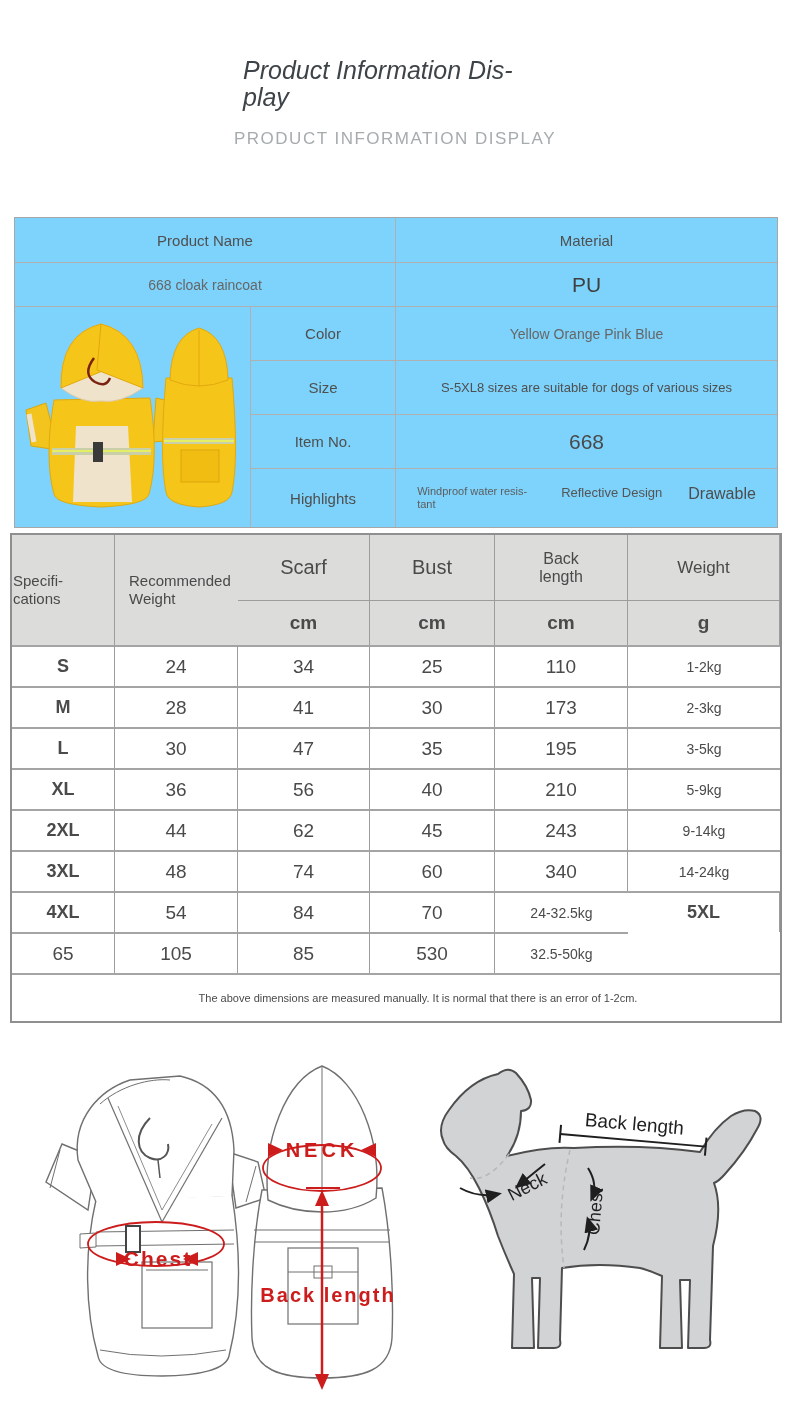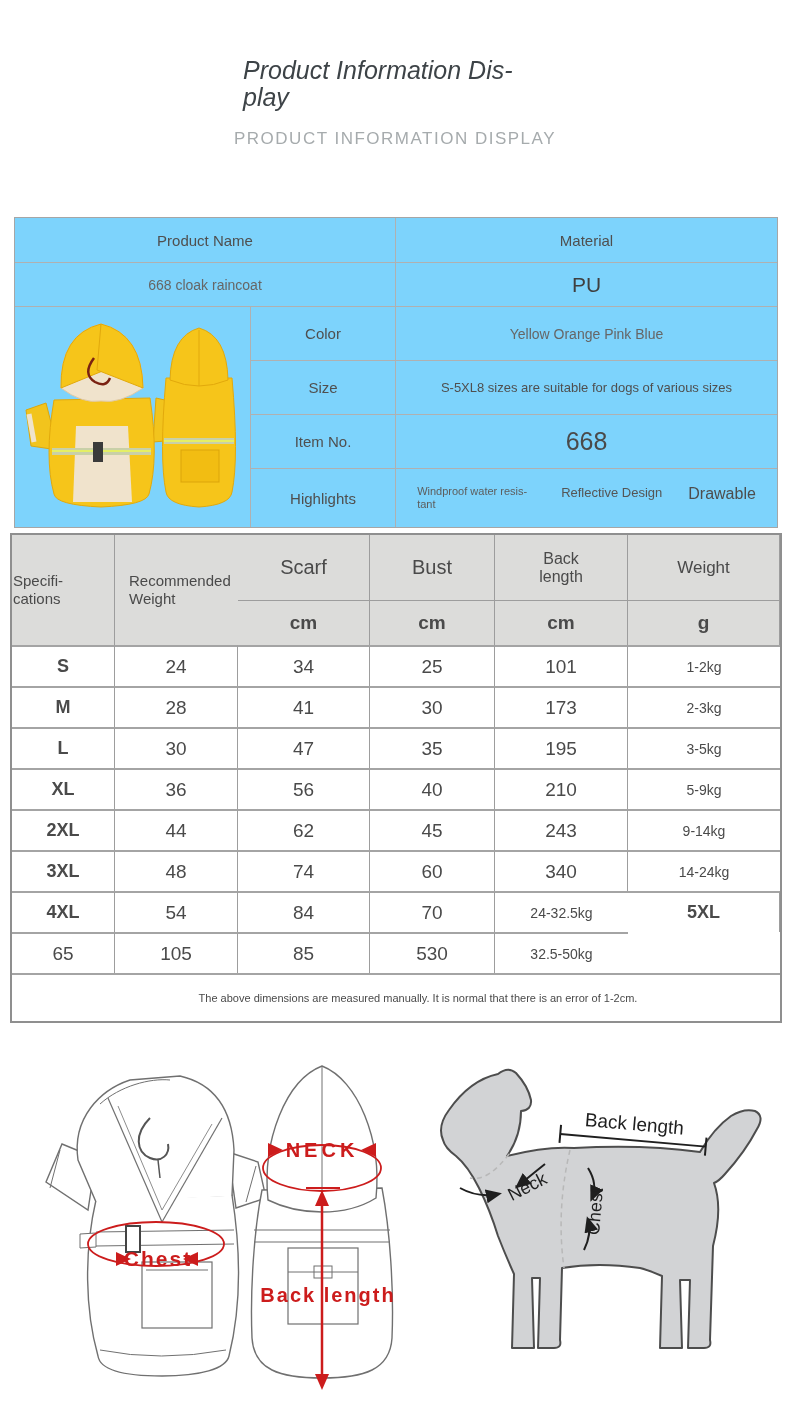--- a/index.html
+++ b/index.html
@@ -15,21 +15,21 @@
       display:grid;grid-template-columns:236px 145px 1fr;
       grid-template-rows:45px 44px 54px 54px 54px 58px;background:#7dd3fc;margin-top:7px;}
   .t1 .c{display:flex;align-items:center;justify-content:center;text-align:center;
          font-size:15px;color:#4f4f4f;}
   .t1 .br{border-right:1px solid #b0b0b0;}
   .t1 .bb{border-bottom:1px solid #b0b0b0;}
   .t1 .span2{grid-column:1/3;}
   .t1 .imgcell{grid-column:1;grid-row:3/7;padding:0;}
   .t1 .small{font-size:14px;color:#666;}
   .t1 .big{font-size:21px;color:#3f3f3f;}
-  .t1 .mid{font-size:25px;color:#4a4a4a;}
+  .t1 .mid{font-size:21px;color:#4a4a4a;}
   .t1 .sizetxt{font-size:13px;}
   .hl-wrap{display:flex;align-items:flex-start;justify-content:center;gap:26px;width:100%;}
   .hl1{display:inline-block;width:118px;font-size:11px;text-align:left;line-height:13px;color:#5d5d5d;}
   .hl2{font-size:13px;color:#555;}
   .hl3{font-size:16px;color:#4d4d4d;}
   
   .t2{position:absolute;left:10px;top:533px;width:768px;border:2px solid #8f8f8f;background:#fff;
       display:grid;grid-template-columns:103px 123px 132px 125px 133px 1fr;
       grid-template-rows:66px 44px repeat(8,41px) 48px;}
   .t2 .c{display:flex;align-items:center;justify-content:center;text-align:center;color:#4a4a4a;}
@@ -139,21 +139,21 @@
 
     <div class="c hd vr unit">cm</div>
     <div class="c hd vr unit">cm</div>
     <div class="c hd vr unit">cm</div>
     <div class="c hd vr unit">g</div>
 
     <div class="c vr bt szcode">S</div>
     <div class="c vr bt num">24</div>
     <div class="c vr bt num">34</div>
     <div class="c vr bt num">25</div>
-    <div class="c vr bt num">101</div>
+    <div class="c vr bt num">110</div>
     <div class="c bt reccell">1-2kg</div>
 
     <div class="c vr bt szcode">M</div>
     <div class="c vr bt num">28</div>
     <div class="c vr bt num">41</div>
     <div class="c vr bt num">30</div>
     <div class="c vr bt num">173</div>
     <div class="c bt reccell">2-3kg</div>
 
     <div class="c vr bt szcode">L</div>

